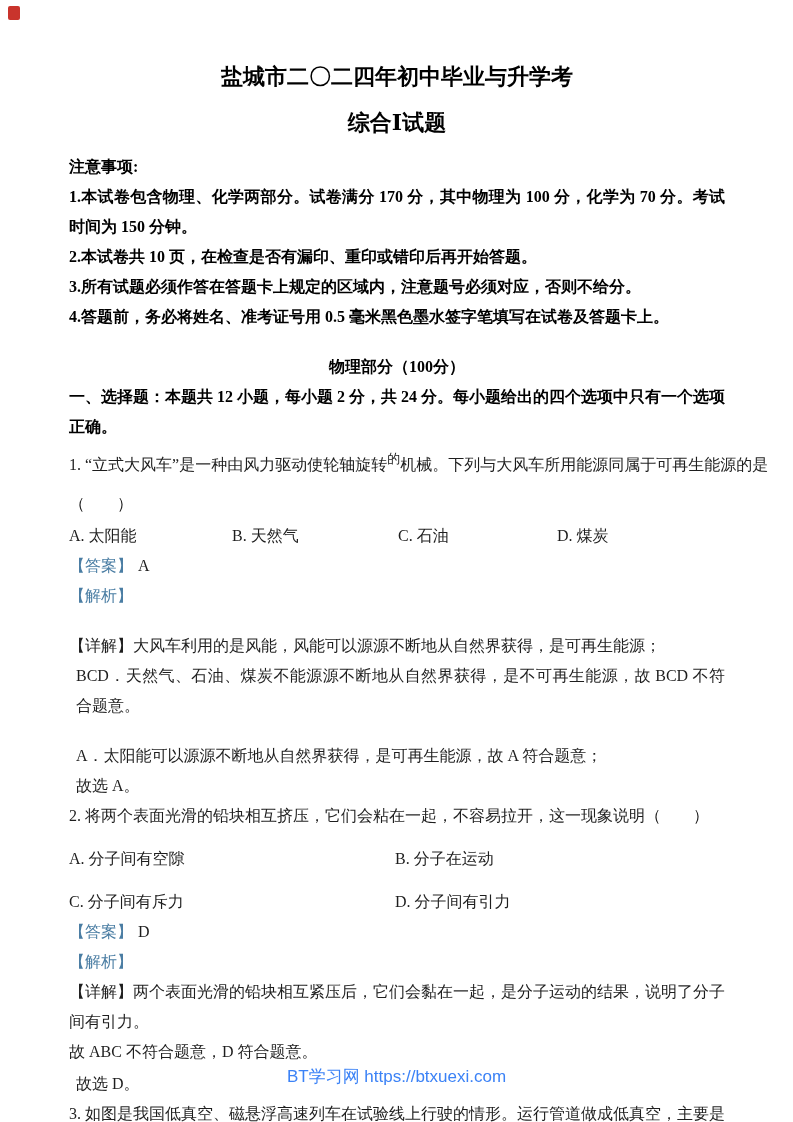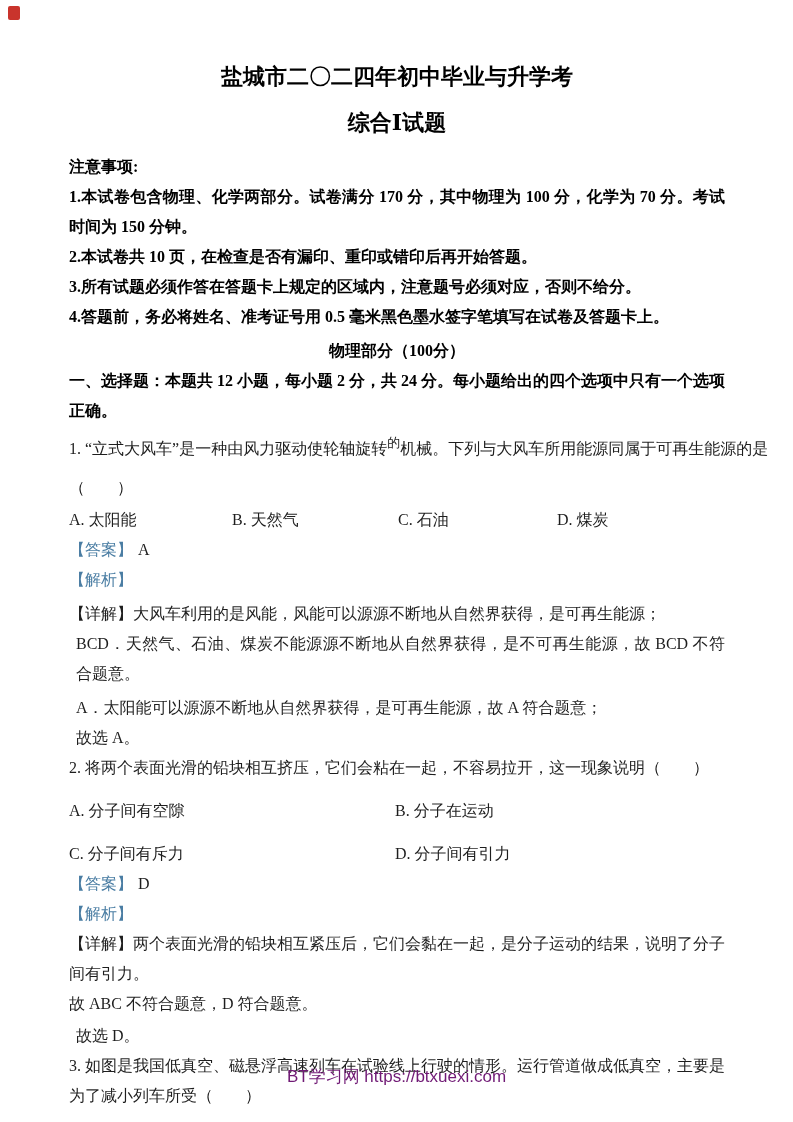--- a/index.html
+++ b/index.html
@@ -23,33 +23,33 @@
   }
   .subtitle{
     margin:14px 0 0;font-size:22px;line-height:30px;
     font-weight:bold;text-align:center;color:#000;
   }
   .ln{margin:0;font-size:16px;line-height:30px;}
   .just{text-align:justify;}
   .nowrap{white-space:nowrap;}
   .bold{font-weight:bold;color:#000;}
   .center{text-align:center;}
-  .mt2{margin-top:2px;} .mt3{margin-top:13px;} .mt4{margin-top:4px;}
+  .mt2{margin-top:2px;} .mt3{margin-top:13px;} .mt4{margin-top:20px;}
   .mt8{margin-top:8px;} .mt14{margin-top:14px;}
   .opt4{display:grid;grid-template-columns:163px 166px 159px 1fr;font-size:16px;line-height:30px;margin-top:2px;}
   .opt2{display:grid;grid-template-columns:326px 1fr;font-size:16px;line-height:30px;}
   .tag{color:#4a7da3;}
   .ansv{margin-left:5px;}
   .sup{font-size:13px;position:relative;top:-7px;}
   .indent{padding-left:7px;}
   .footer{
     position:absolute;left:0;top:1065px;width:793px;
     text-align:center;
     font-family:"Liberation Sans","DejaVu Sans",sans-serif;
-    font-size:17px;color:#701a75;
+    font-size:17px;color:#3b82f6;
   }
 </style>
 </head>
 <body>
 
 <div class="page">
 
   <div class="corner-mark"></div>
 
   <div class="content">

